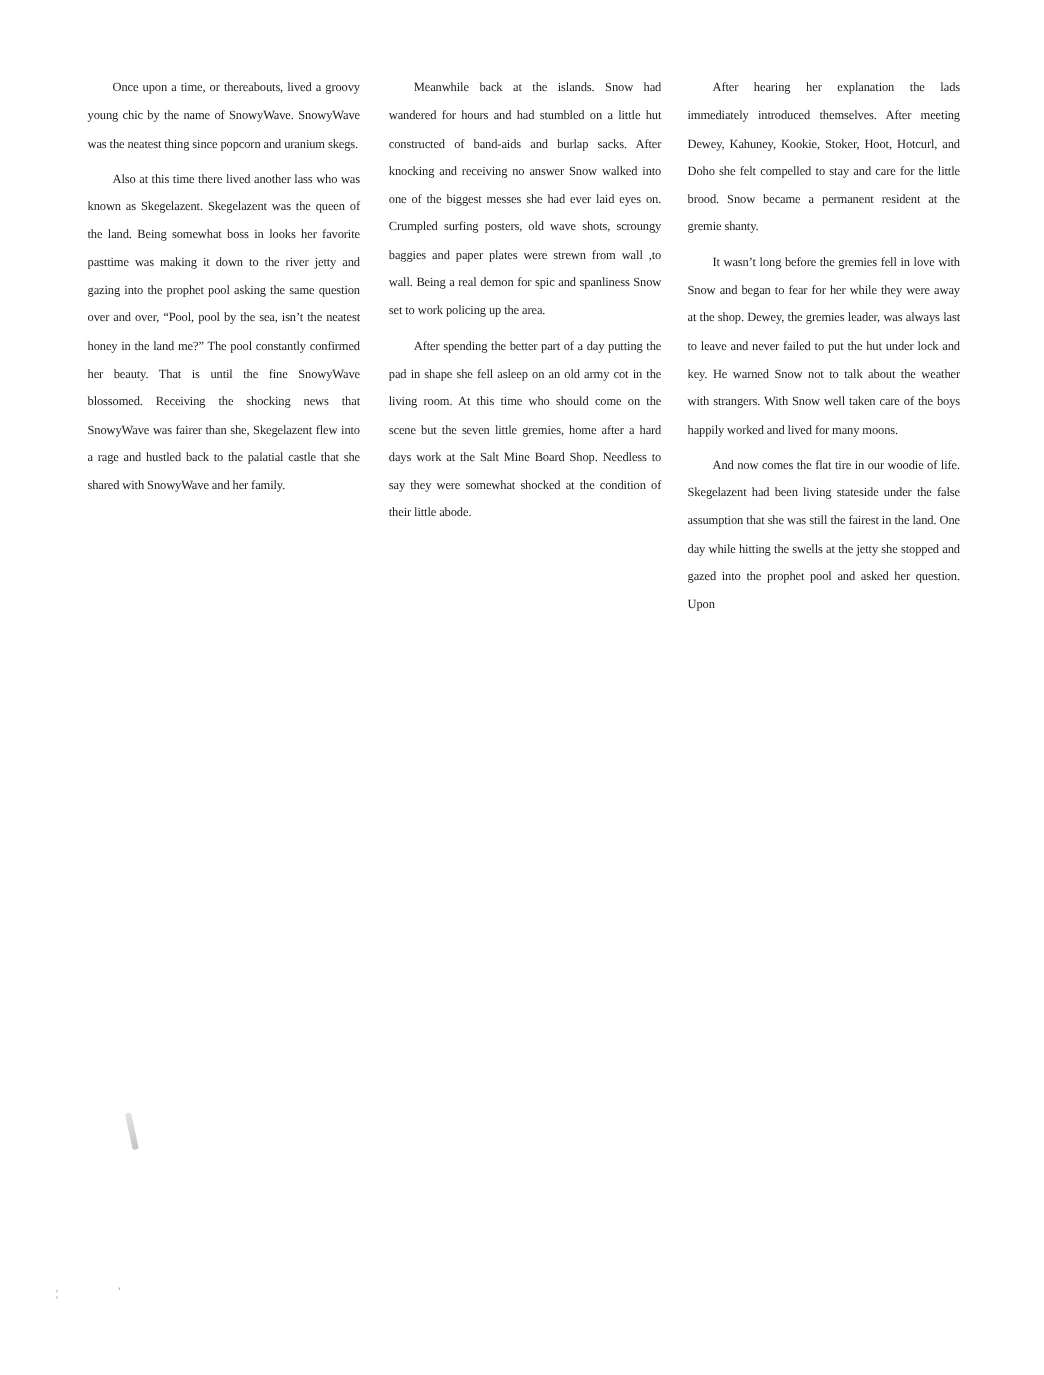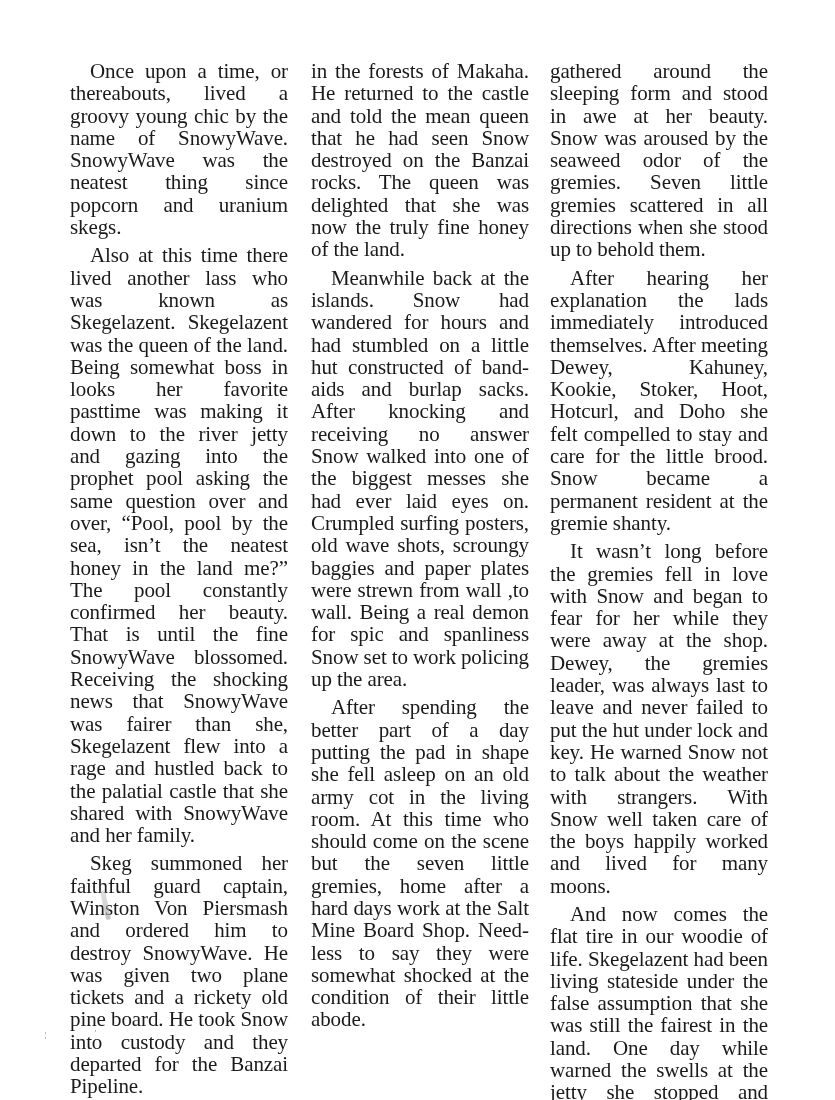--- a/index.html
+++ b/index.html
@@ -24,21 +24,21 @@
     .column {
       position: absolute;
       top: 60px;
       width: 218px;
     }
     .col-1 { left: 70px; }
     .col-2 { left: 311px; }
     .col-3 { left: 550px; }
     .para {
       margin: 0 0 6px 0;
-      font-size: 21px;
+      font-size: 10px;
       line-height: 22.3px;
       text-align: justify;
       text-indent: 20px;
       hyphens: manual;
       letter-spacing: -0.1px;
     }
     .para.no-indent { text-indent: 0; }
     .specks {
       position: absolute;
       top: 1030px;
@@ -65,34 +65,31 @@
     }
   </style>
 </head>
 <body>
 
 <div class="page">
 
   <div class="column col-1">
     <p class="para">Once upon a time, or there­abouts, lived a groovy young chic by the name of Snowy­Wave. SnowyWave was the neatest thing since popcorn and uranium skegs.</p>
     <p class="para">Also at this time there lived another lass who was known as Skegelazent. Skegelazent was the queen of the land. Being somewhat boss in looks her favorite pasttime was making it down to the river jetty and gazing into the prophet pool asking the same question over and over, “Pool, pool by the sea, isn’t the neatest honey in the land me?” The pool constant­ly confirmed her beauty. That is until the fine Snowy­Wave blossomed. Receiving the shocking news that SnowyWave was fairer than she, Skegelazent flew into a rage and hustled back to the palatial castle that she shared with SnowyWave and her family.</p>
-    <p class="para">Skeg summoned her faith­ful guard captain, Winston Von Piersmash and ordered him to destroy SnowyWave. He was given two plane tickets and a rickety old pine board. He took Snow into custody and they departed for the Banzai Pipeline.</p>
   </div>
 
   <div class="column col-2">
-    <p class="para no-indent">in the forests of Makaha. He returned to the castle and told the mean queen that he had seen Snow destroyed on the Banzai rocks. The queen was delighted that she was now the truly fine honey of the land.</p>
     <p class="para">Meanwhile back at the islands. Snow had wandered for hours and had stumbled on a little hut constructed of band-aids and burlap sacks. After knocking and receiving no answer Snow walked into one of the biggest messes she had ever laid eyes on. Crumpled surfing posters, old wave shots, scroungy baggies and paper plates were strewn from wall ,to wall. Being a real demon for spic and spanliness Snow set to work policing up the area.</p>
     <p class="para">After spending the better part of a day putting the pad in shape she fell asleep on an old army cot in the living room. At this time who should come on the scene but the seven little gremies, home after a hard days work at the Salt Mine Board Shop. Need­less to say they were some­what shocked at the condi­tion of their little abode.</p>
   </div>
 
   <div class="column col-3">
-    <p class="para no-indent">gathered around the sleeping form and stood in awe at her beauty. Snow was aroused by the seaweed odor of the gremies. Seven little gremies scattered in all directions when she stood up to behold them.</p>
     <p class="para">After hearing her explan­ation the lads immediately introduced themselves. After meeting Dewey, Kahuney, Kookie, Stoker, Hoot, Hot­curl, and Doho she felt com­pelled to stay and care for the little brood. Snow became a permanent resident at the gremie shanty.</p>
     <p class="para">It wasn’t long before the gremies fell in love with Snow and began to fear for her while they were away at the shop. Dewey, the gremies leader, was always last to leave and never failed to put the hut under lock and key. He warned Snow not to talk about the weather with strangers. With Snow well taken care of the boys hap­pily worked and lived for many moons.</p>
-    <p class="para">And now comes the flat tire in our woodie of life. Skege­lazent had been living state­side under the false assump­tion that she was still the fairest in the land. One day while warned the swells at the jetty she stopped and gazed into the prophet pool and asked her question. Upon</p>
+    <p class="para">And now comes the flat tire in our woodie of life. Skege­lazent had been living state­side under the false assump­tion that she was still the fairest in the land. One day while hitting the swells at the jetty she stopped and gazed into the prophet pool and asked her question. Upon</p>
   </div>
 
   <div class="scan-smudge"></div>
 
   <div class="specks">
     <span class="speck" style="left:0px;top:2px;"></span>
     <span class="speck" style="left:0px;top:7px;"></span>
     <span class="speck" style="left:50px;top:0px;"></span>
   </div>
 

